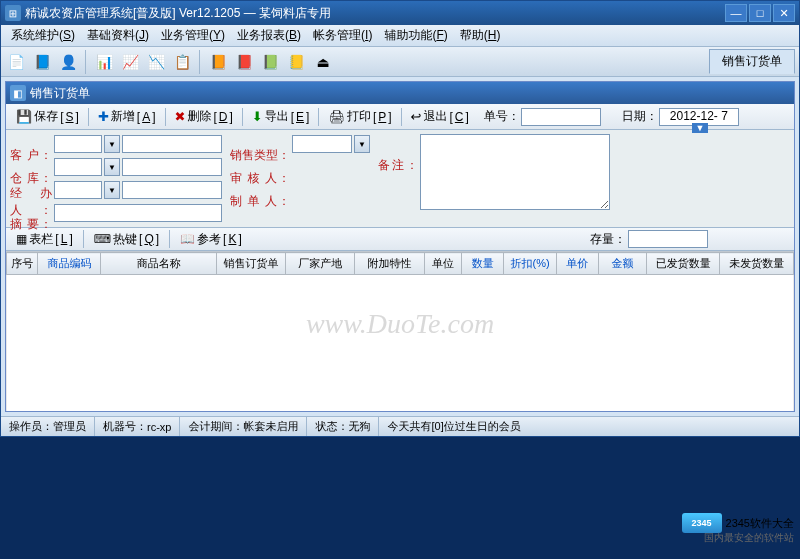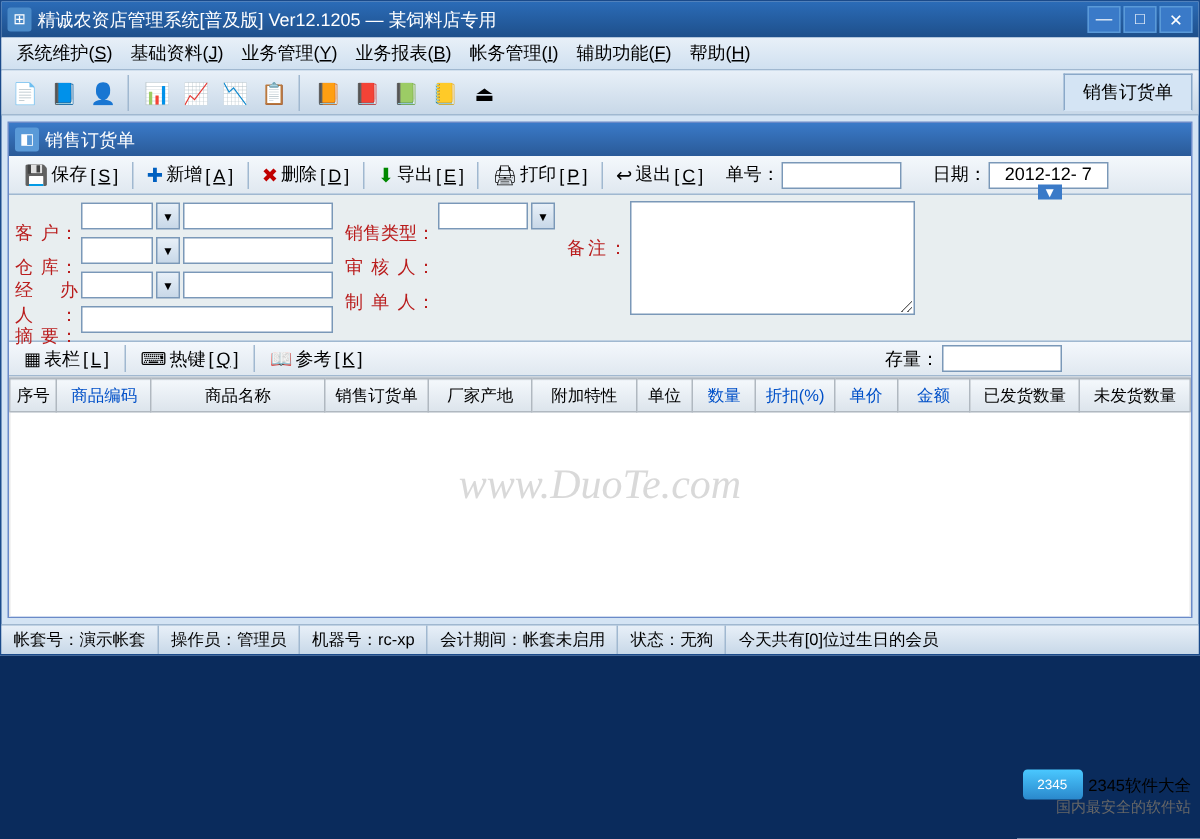--- a/index.html
+++ b/index.html
@@ -44,21 +44,21 @@
 .grid { border-collapse: collapse; width: 100%; table-layout: fixed; }
 .grid th { background: linear-gradient(#f4f8fc, #dce4ec); border: 1px solid #b0b8c0; padding: 3px 2px; font-weight: normal; height: 22px; font-size: 11px; }
 .grid th.link { color: #0050c8; }
 .grid td { border: 1px solid #e8e8e8; height: 192px; }
 .watermark { position: absolute; top: 308px; left: 0; width: 800px; text-align: center; font-size: 28px; color: rgba(180,180,180,0.5); font-style: italic; font-family: Georgia, serif; pointer-events: none; }
 .footer-tabs { background: #d4e4f4; padding: 2px; }
 .footer-tab { display: inline-block; padding: 3px 10px; background: #f0f4f8; border: 1px solid #a0b8d0; cursor: pointer; font-size: 11px; }
 .statusbar { background: linear-gradient(#e8f0f8, #c8d8e8); height: 20px; display: flex; align-items: center; font-size: 11px; border-top: 1px solid #a0b8d0; }
 .status-cell { padding: 0 8px; border-right: 1px solid #a0b8d0; height: 100%; display: flex; align-items: center; }
 .corner-badge { position: absolute; right: 6px; bottom: 26px; font-size: 11px; display: flex; align-items: center; gap: 4px; }
-.corner-badge .logo { width: 40px; height: 20px; background: linear-gradient(#4ac8ff, #2a88cc); border-radius: 3px; display: flex; align-items: center; justify-content: center; color: #fff; font-size: 9px; font-weight: normal; }
+.corner-badge .logo { width: 40px; height: 20px; background: linear-gradient(#4ac8ff, #2a88cc); border-radius: 3px; display: flex; align-items: center; justify-content: center; color: #fff; font-size: 9px; font-weight: bold; }
 .corner-sub { position: absolute; right: 6px; bottom: 14px; font-size: 10px; color: #666; }
 </style>
 </head>
 <body>
 
 <div class="window">
 
   <div class="titlebar">
     <span class="icon">⊞</span>
     <span class="title">精诚农资店管理系统[普及版]  Ver12.1205 — 某饲料店专用</span>
@@ -221,24 +221,20 @@
               <td colspan="13"></td>
             </tr>
           </tbody>
       </table>
     </div>
 
   </div>
 
   <div class="statusbar">
     <span class="status-cell">
-        <span>帐套号：</span>
-        <span>演示帐套</span>
-      </span>
-    <span class="status-cell">
         <span>操作员：</span>
         <span>管理员</span>
       </span>
     <span class="status-cell">
         <span>机器号：</span>
         <span>rc-xp</span>
       </span>
     <span class="status-cell">
         <span>会计期间：</span>
         <span>帐套未启用</span>

